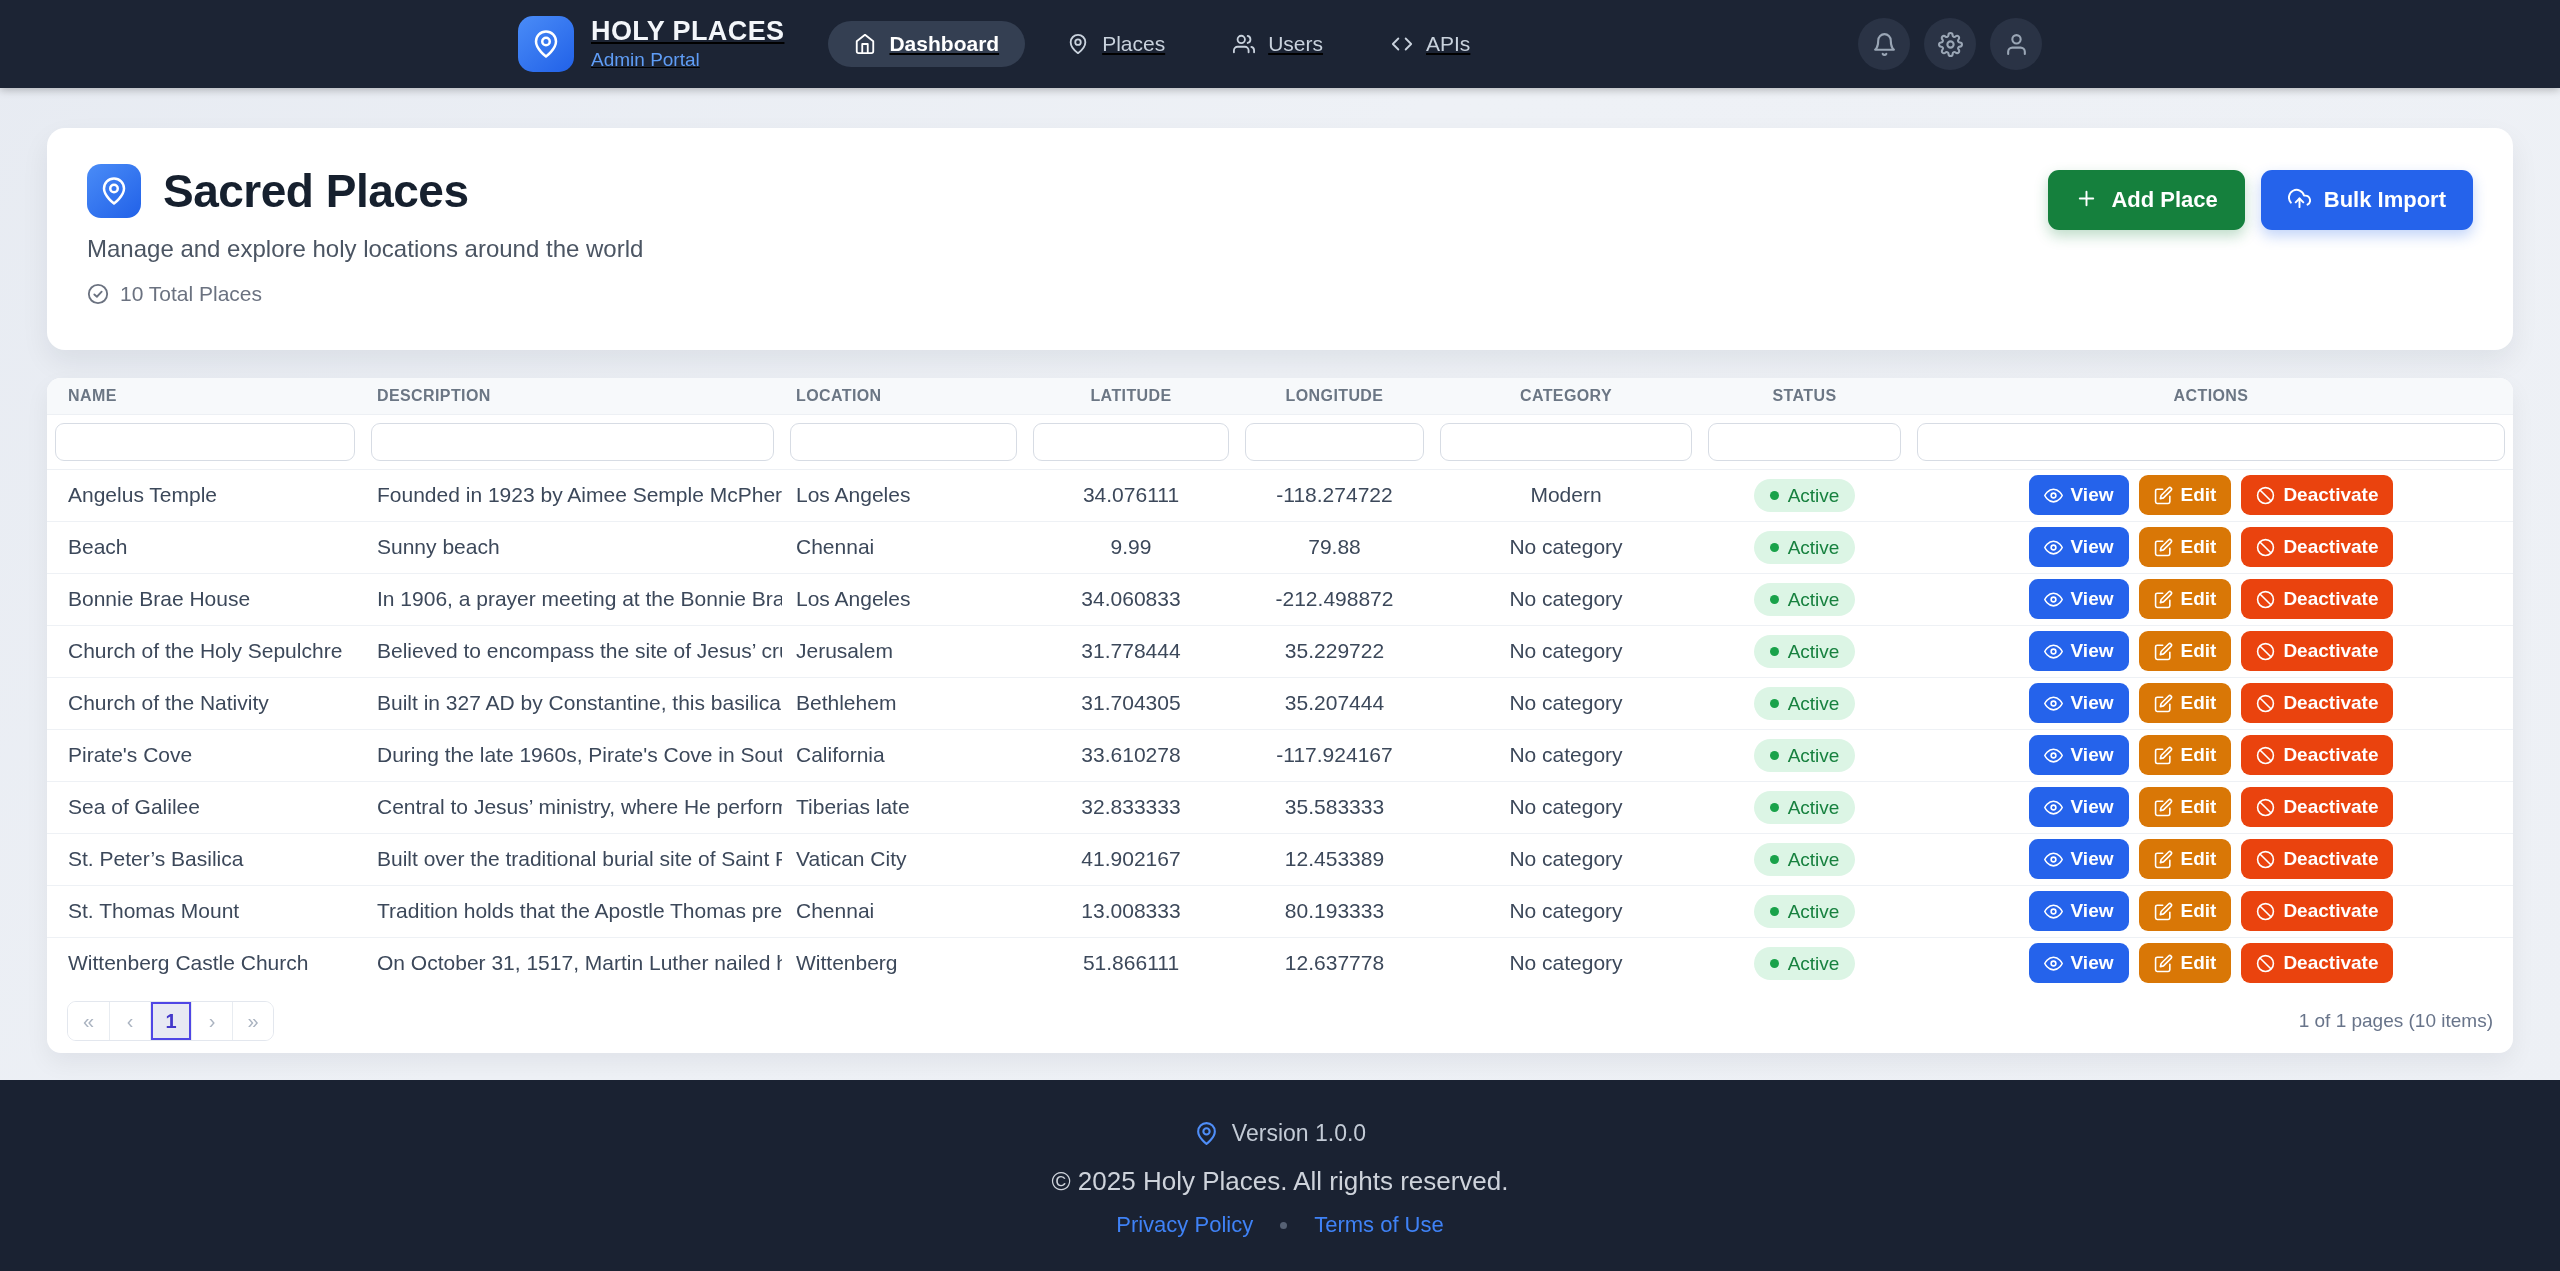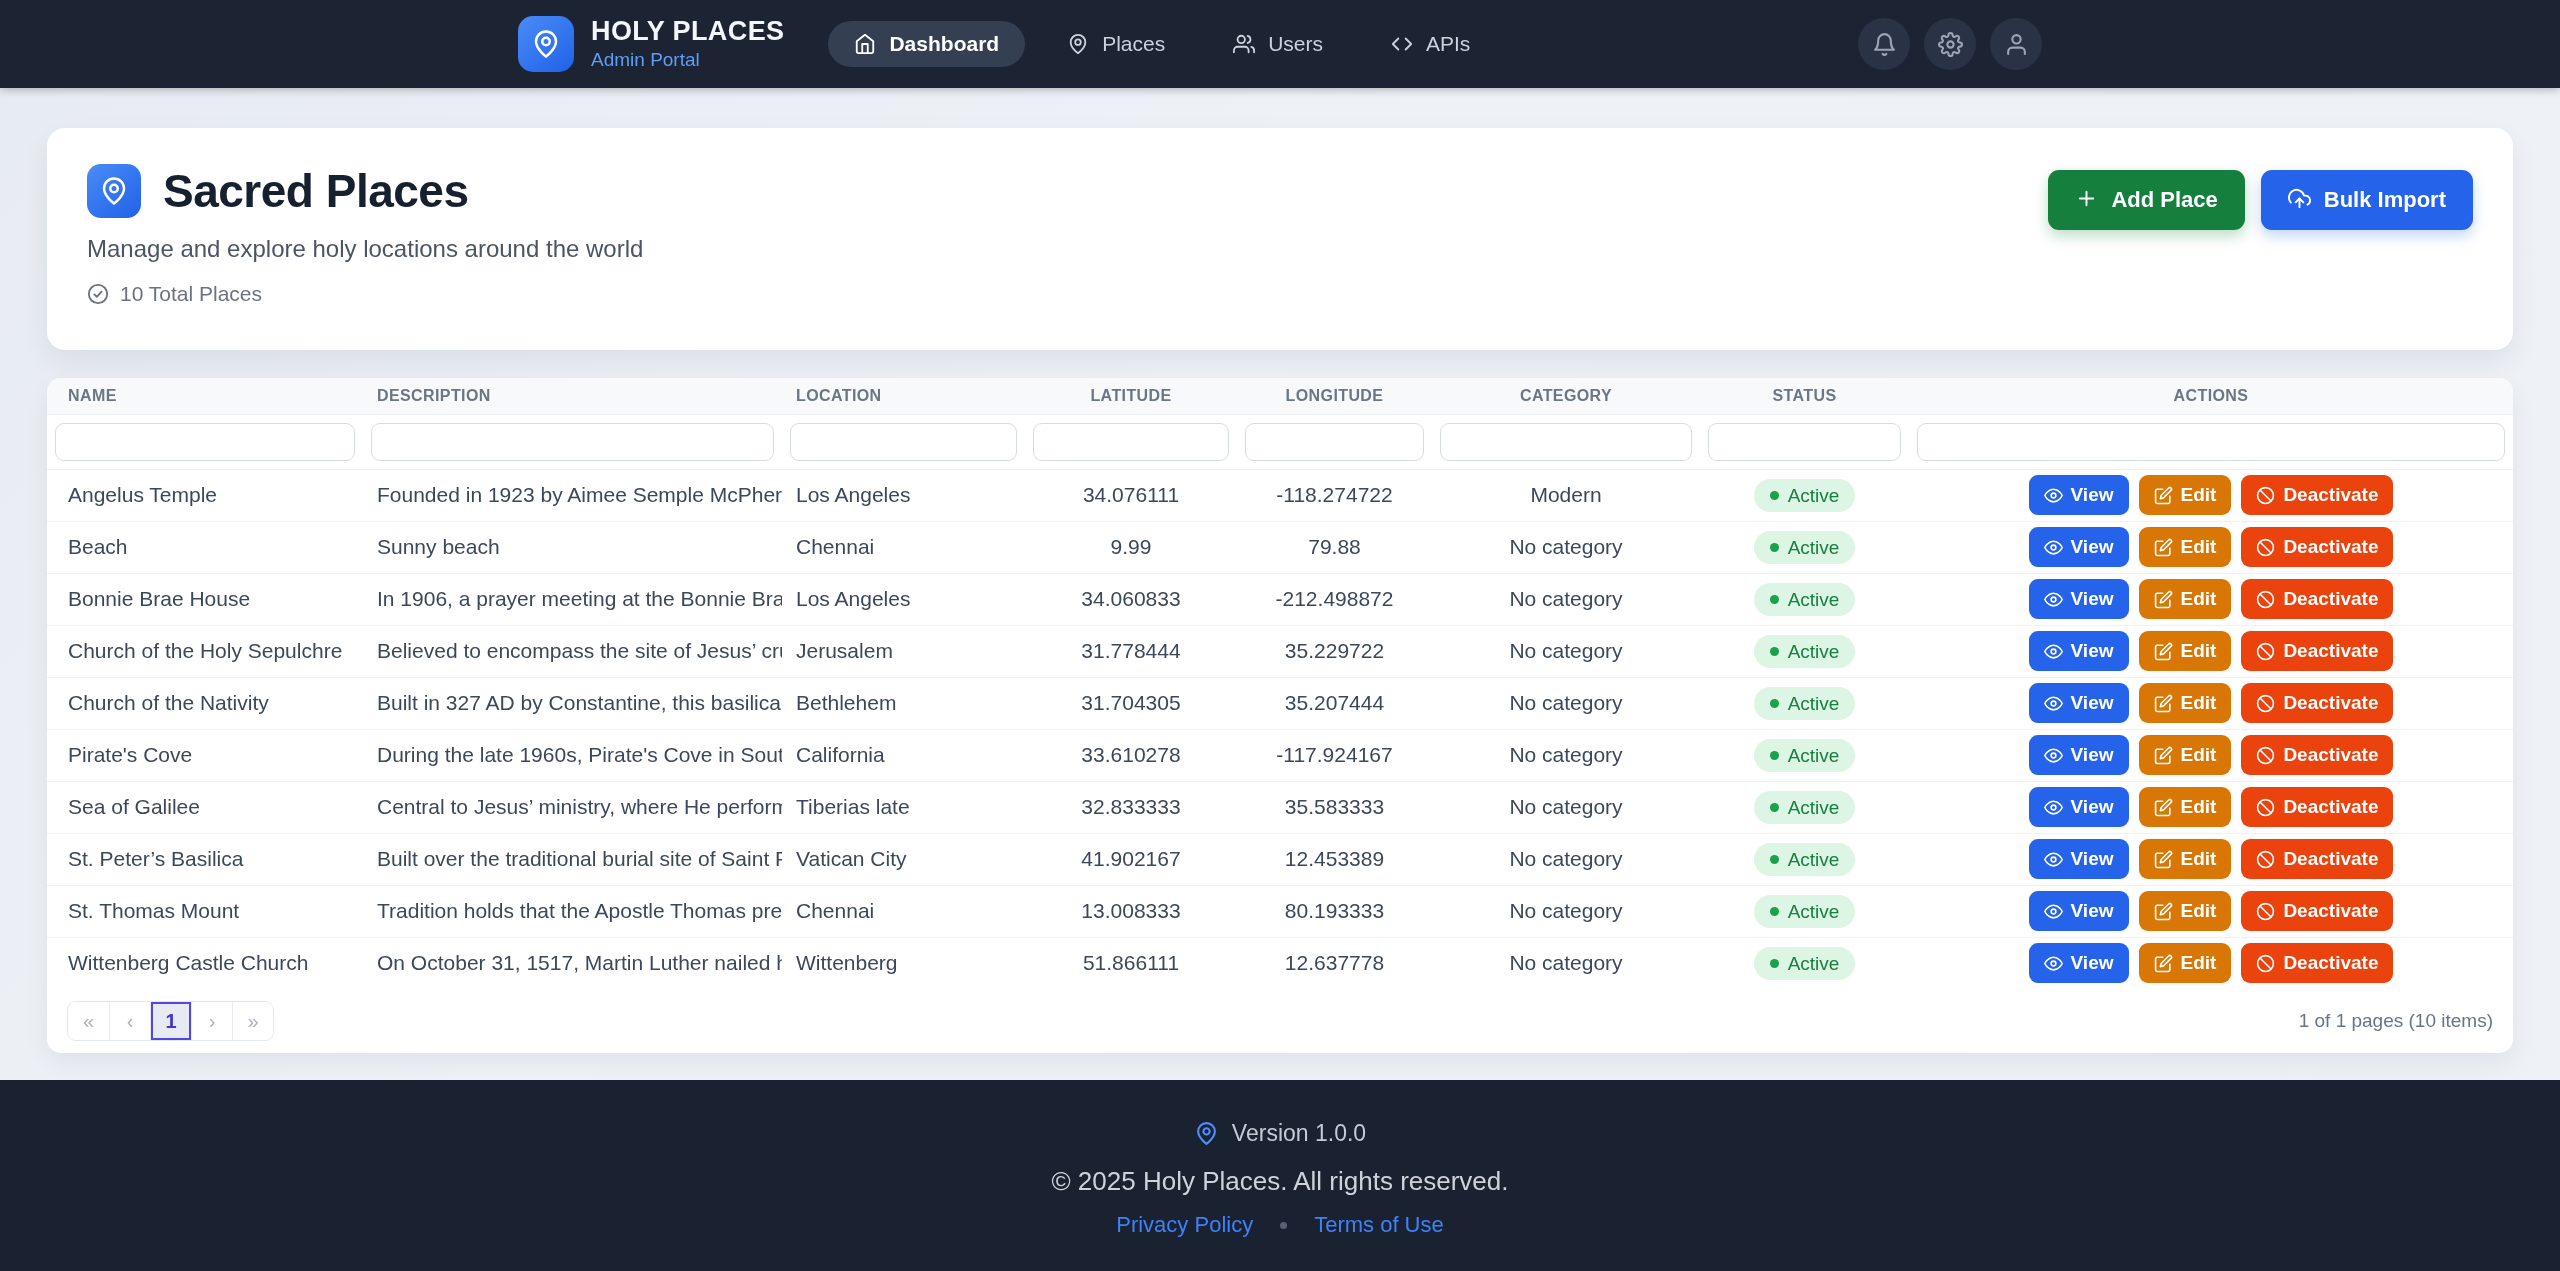--- a/index.html
+++ b/index.html
@@ -7,21 +7,21 @@
   body {
     width:2560px; height:1271px;
     font-family:"Liberation Sans", sans-serif;
     background:linear-gradient(135deg,#e7ebf2 0%,#eef1f6 40%,#edf0f5 100%);
     overflow:hidden;
   }
   .icon { display:inline-flex; flex:0 0 auto; }
   .icon svg { width:100%; height:100%; display:block; }
 
   
-  .navbar { height:88px; background:#1c2434; box-shadow:0 2px 8px rgba(0,0,0,.25); }
+  .navbar { height:88px; background:#1c2434; box-shadow:0 2px 8px rgba(0,0,0,.25);text-decoration:underline; }
   .nav-inner { width:1524px; height:100%; margin:0 auto; display:flex; align-items:center; }
   .brand { display:flex; align-items:center; gap:17px; }
   .brand-logo { width:56px; height:56px; border-radius:15px;
     background:linear-gradient(140deg,#4a8cf7,#2161e8); color:#fff;
     display:flex; align-items:center; justify-content:center; }
   .brand-logo .icon { width:30px; height:30px; }
   .brand-text { display:flex; flex-direction:column; justify-content:center; }
   .brand-title { font-size:27px; font-weight:bold; color:#f3f6fa; letter-spacing:.4px; line-height:1.05; }
   .brand-sub { font-size:19px; color:#5f9df6; margin-top:3px; }
   .nav-menu { display:flex; align-items:flex-end; gap:16px; margin-left:44px; }

